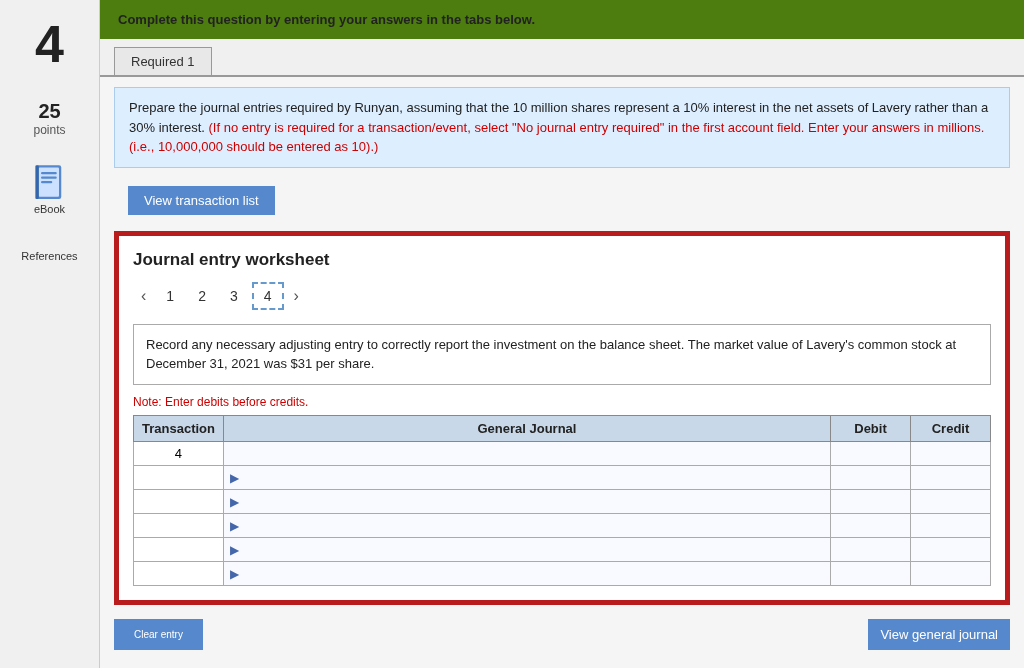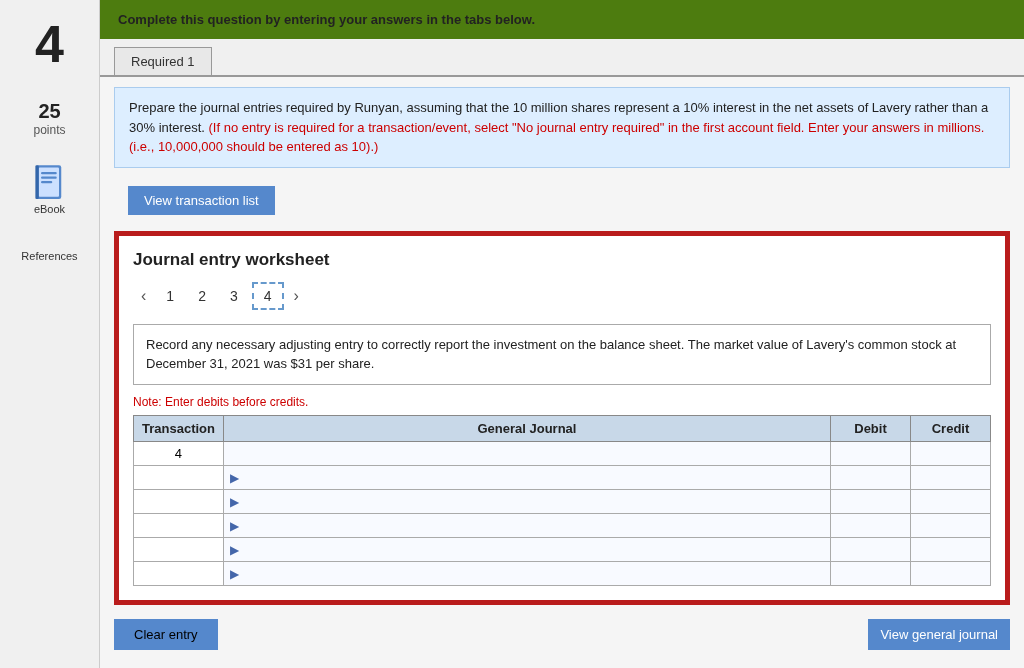--- a/index.html
+++ b/index.html
@@ -231,24 +231,24 @@
     .btn-record {
       background: #5588cc;
       color: #fff;
       border: none;
       padding: 8px 20px;
       font-size: 13px;
       cursor: pointer;
     }
     .btn-clear {
       background: #5588cc;
-      color: #000000;
+      color: #ffffff;
       border: none;
       padding: 8px 20px;
-      font-size: 13px;
+      font-size: 10px;
       cursor: pointer;
     }
     .btn-view-general {
       background: #5588cc;
       color: #fff;
       border: none;
       padding: 8px 12px;
       font-size: 13px;
       cursor: pointer;
       margin-left: auto;

